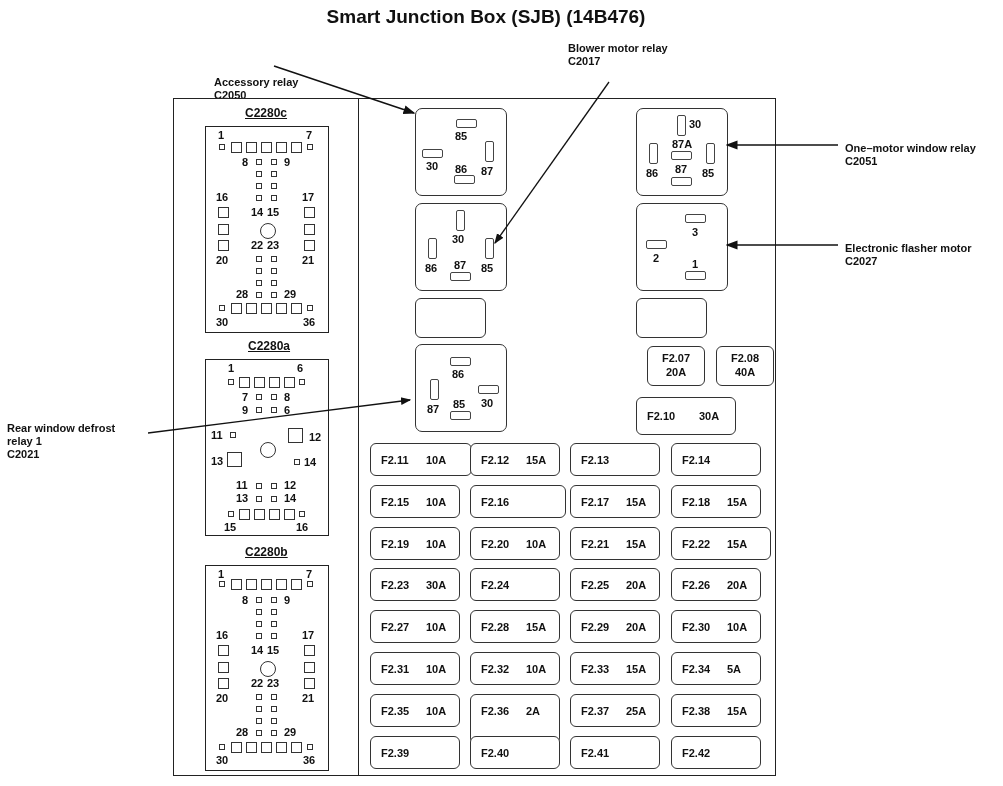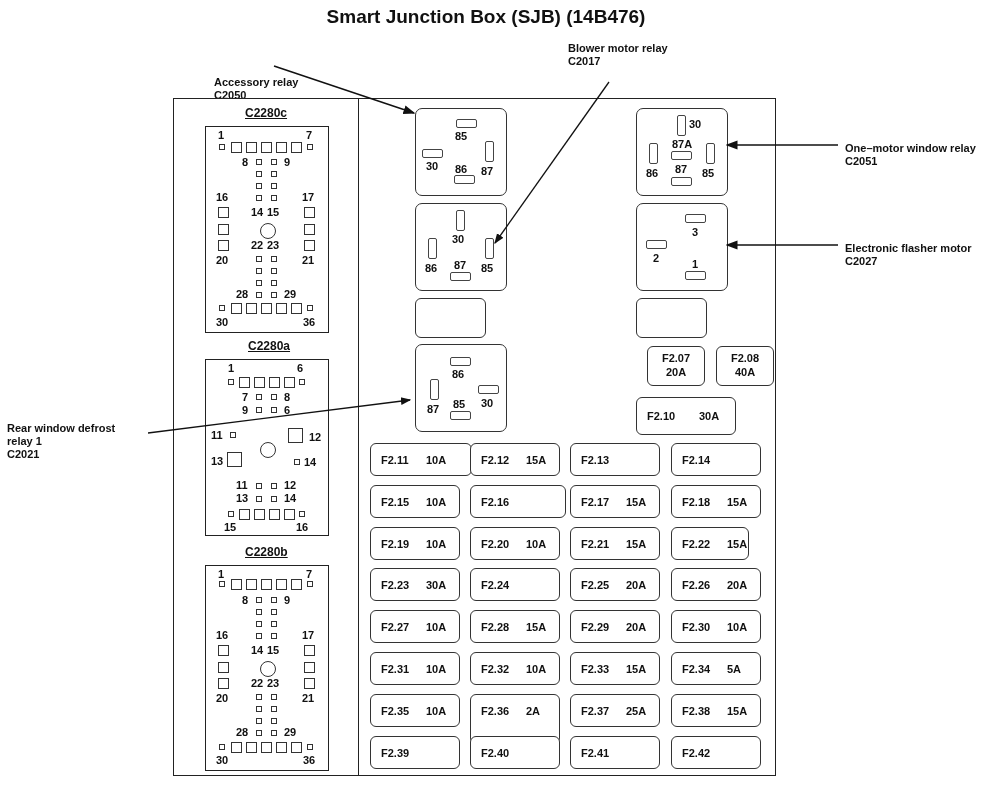--- a/index.html
+++ b/index.html
@@ -333,21 +333,21 @@
       <span class="amp">10A</span>
     </div>
     <div class="fuse" style="left: 470px; top: 527px; width: 90px; height: 33px;">
       <span class="id">F2.20</span>
       <span class="amp">10A</span>
     </div>
     <div class="fuse" style="left: 570px; top: 527px; width: 90px; height: 33px;">
       <span class="id">F2.21</span>
       <span class="amp">15A</span>
     </div>
-    <div class="fuse" style="left: 671px; top: 527px; width: 78px; height: 33px;">
+    <div class="fuse" style="left: 671px; top: 527px; width: 100px; height: 33px;">
       <span class="id">F2.22</span>
       <span class="amp">15A</span>
     </div>
     <div class="fuse" style="left: 370px; top: 568px; width: 90px; height: 33px;">
       <span class="id">F2.23</span>
       <span class="amp">30A</span>
     </div>
     <div class="fuse" style="left: 470px; top: 568px; width: 90px; height: 33px;">
       <span class="id">F2.24</span>
       <span class="amp"></span>

